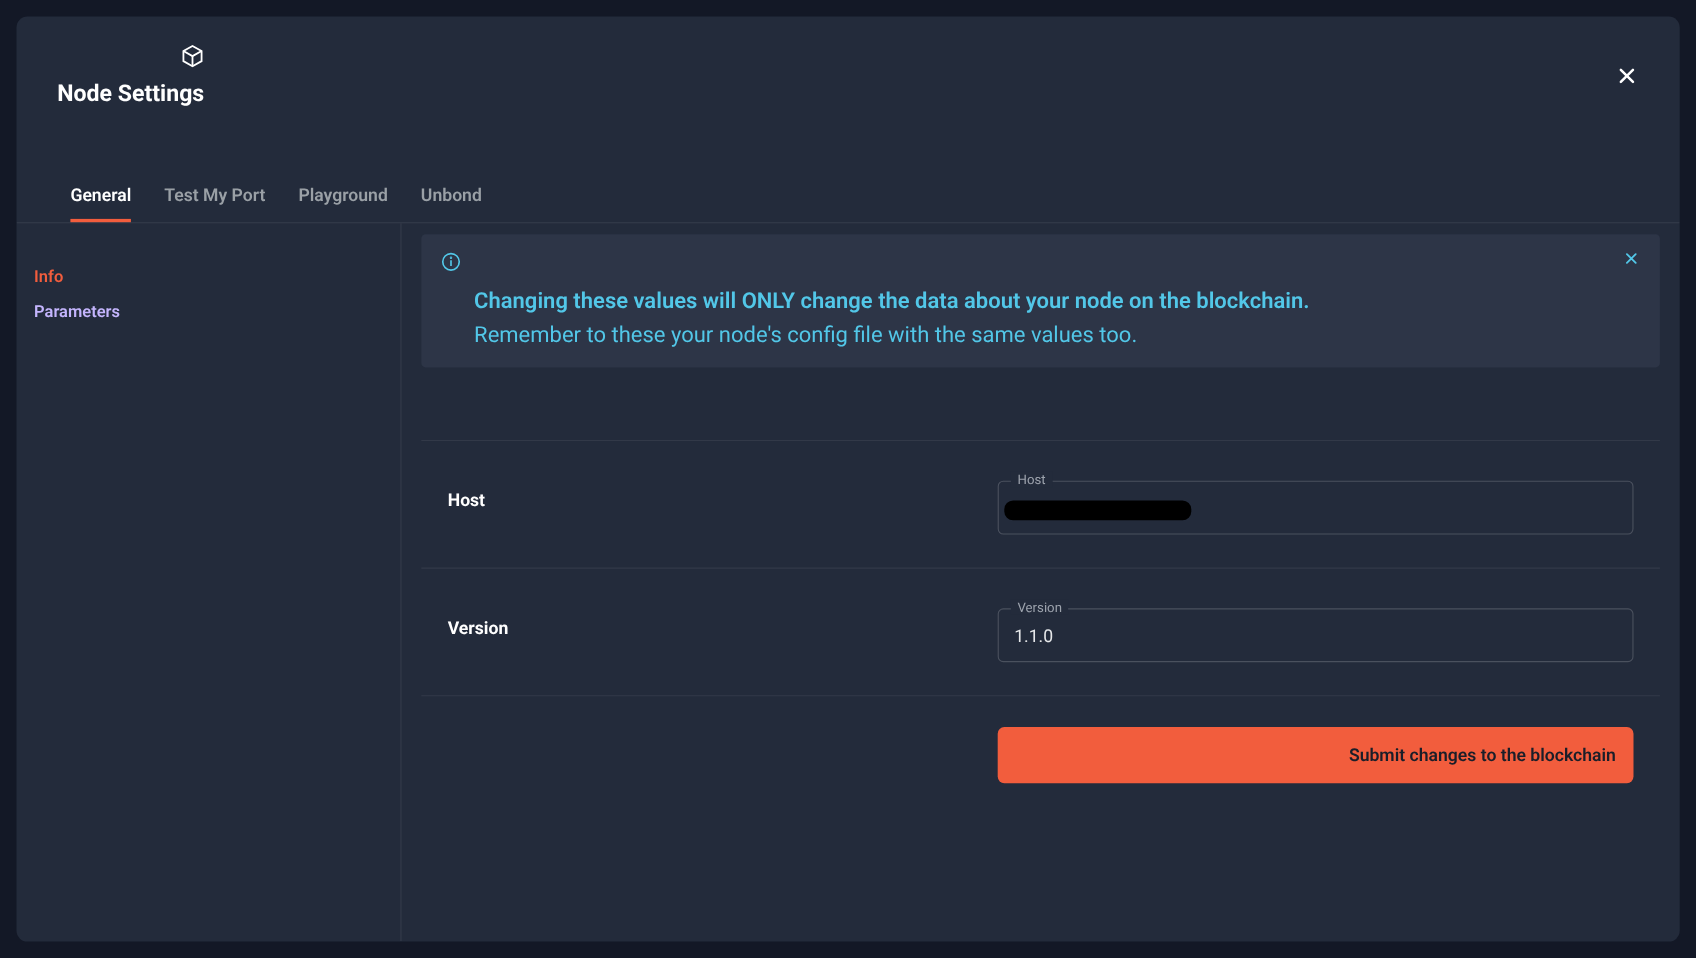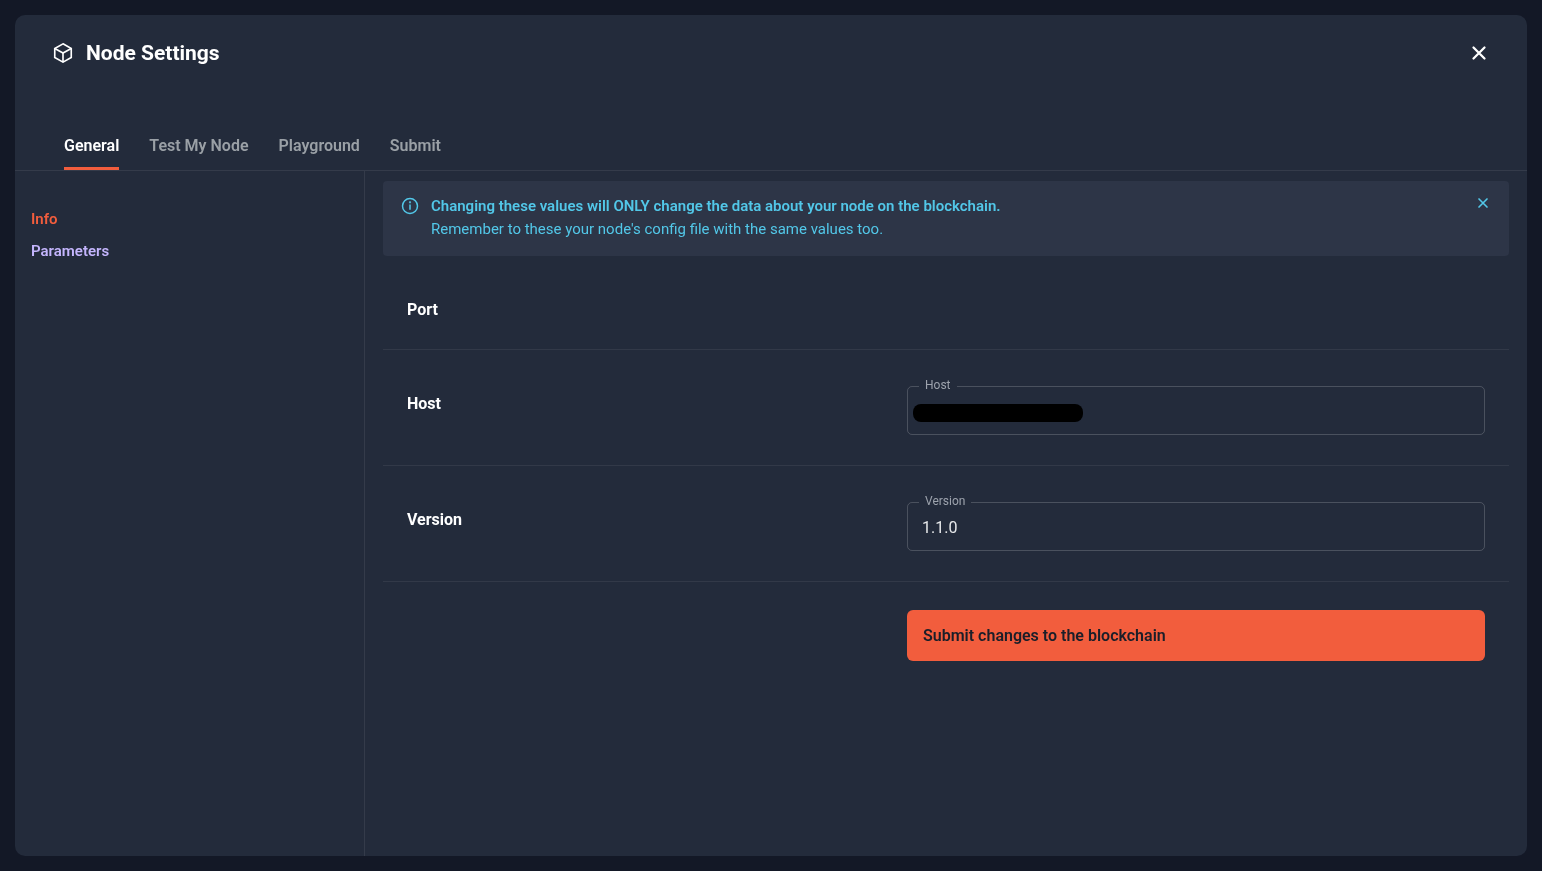--- a/index.html
+++ b/index.html
@@ -30,22 +30,23 @@
     .header {
       padding: 25px 35px 0 37px;
     }
     .title-row {
       display: flex;
       align-items: center;
       justify-content: space-between;
     }
     .title-left {
       display: flex;
-      align-items: center;
+      align-items: flex-end;
       gap: 12px;
+      flex-direction: column;
     }
     .cube-icon {
       width: 22px;
       height: 22px;
     }
     .title-text {
       font-size: 21px;
       font-weight: 700;
       color: #fff;
     }
@@ -117,22 +118,23 @@
     }
     .alert-icon {
       color: #52c7e8;
       flex-shrink: 0;
       width: 18px;
       height: 18px;
       margin-top: 2px;
     }
     .alert-text {
       flex: 1;
-      font-size: 15px;
+      font-size: 20px;
       line-height: 1.55;
+      margin-top: 31px;
     }
     .alert-line1 {
       color: #52c7e8;
       font-weight: 600;
     }
     .alert-line2 {
       color: #52c7e8;
     }
     .alert-close {
       color: #52c7e8;
@@ -203,21 +205,21 @@
     .submit-btn {
       flex: 1;
       background: #f25d3d;
       border: none;
       border-radius: 6px;
       padding: 16px;
       font-size: 16px;
       font-weight: 600;
       color: #1a1e29;
       cursor: pointer;
-      text-align: left;
+      text-align: right;
     }
   </style>
 </head>
 <body>
 
 <div class="modal">
   <div class="header">
     <div class="title-row">
       <div class="title-left">
         <svg class="cube-icon" viewBox="0 0 24 24" fill="none" stroke="#fff" stroke-width="1.8">
@@ -228,23 +230,23 @@
         <span class="title-text">Node Settings</span>
       </div>
       <div class="close-btn">
         <svg viewBox="0 0 24 24" width="22" height="22" fill="none" stroke="#fff" stroke-width="2.5" stroke-linecap="round">
           <path d="M6 6 L18 18 M18 6 L6 18"></path>
         </svg>
       </div>
     </div>
     <div class="tabs">
       <div class="tab active">General</div>
-      <div class="tab">Test My Node</div>
+      <div class="tab">Test My Port</div>
       <div class="tab">Playground</div>
-      <div class="tab">Submit</div>
+      <div class="tab">Unbond</div>
     </div>
   </div>
   <div class="tab-border"></div>
 
   <div class="content">
     <div class="sidebar">
       <div class="sidebar-item active">Info</div>
       <div class="sidebar-item">Parameters</div>
     </div>
 
@@ -258,21 +260,20 @@
         <div class="alert-text">
           <div class="alert-line1">Changing these values will ONLY change the data about your node on the blockchain.</div>
           <div class="alert-line2">Remember to these your node's config file with the same values too.</div>
         </div>
         <svg class="alert-close" viewBox="0 0 24 24" fill="none" stroke="currentColor" stroke-width="2.5" stroke-linecap="round">
           <path d="M6 6 L18 18 M18 6 L6 18"></path>
         </svg>
       </div>
 
       <div class="section">
-        <div class="section-label">Port</div>
       </div>
 
       <div class="section">
         <div class="section-label">Host</div>
         <div class="section-fields">
           <div class="field">
             <span class="field-label">Host</span>
             <input class="field-input redacted" value="" style="">
             <div class="redacted-bar"></div>
           </div>

